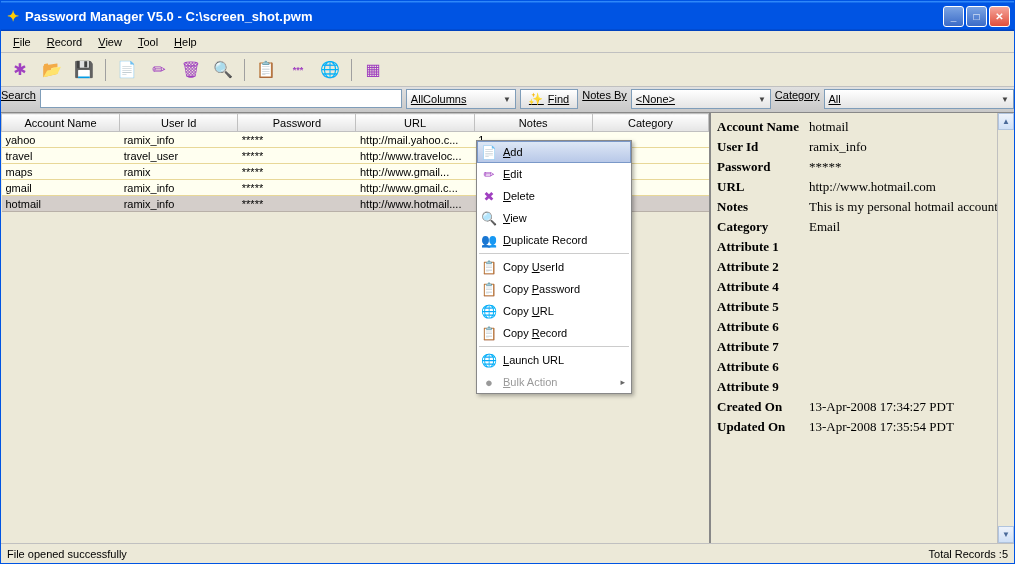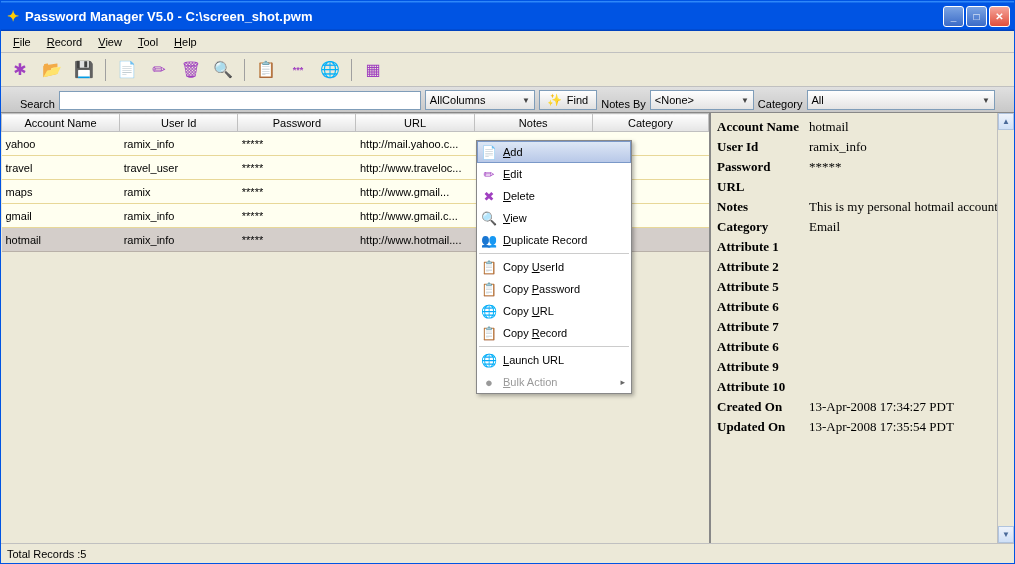--- a/index.html
+++ b/index.html
@@ -15,34 +15,34 @@
 .titlebar .win-btn.close { background: linear-gradient(to bottom, #f5a59b, #e04f3b); }
 
 .menubar { height: 22px; background: #ece9d8; display: flex; align-items: center; padding: 0 4px; border-bottom: 1px solid #c0c0c0; }
 .menubar .menu-item { padding: 2px 8px; cursor: pointer; }
 .menubar .menu-item .ul { text-decoration: underline; }
 
 .toolbar { height: 34px; background: #ece9d8; display: flex; align-items: center; padding: 0 8px; gap: 10px; border-bottom: 1px solid #c0c0c0; }
 .toolbar .tb-btn { width: 22px; height: 22px; display: flex; align-items: center; justify-content: center; cursor: pointer; color: #a040c0; font-size: 16px; }
 .toolbar .tb-sep { width: 1px; height: 22px; background: #a0a0a0; }
 
-.searchbar { height: 26px; background: linear-gradient(to bottom, #e0e0e0, #c8c8c8); display: flex; align-items: flex-end; padding: 2px 19px; gap: 4px; border-bottom: 1px solid #888; }
+.searchbar { height: 26px; background: linear-gradient(to bottom, #e0e0e0, #c8c8c8); display: flex; align-items: flex-start; padding: 2px 0; gap: 4px; border-bottom: 1px solid #888; text-decoration: underline; }
 .searchbar label { font-size: 11px; }
 .searchbar .search-input { flex: 0 0 362px; height: 19px; border: 1px solid #7f9db9; background: white; padding: 0 2px; font-size: 11px; }
 .searchbar .combo { height: 20px; border: 1px solid #7f9db9; background: linear-gradient(to bottom, #fff, #e4e4e4); padding: 0 18px 0 4px; position: relative; font-size: 11px; display: flex; align-items: center; cursor: pointer; }
 .searchbar .combo::after { content: '▼'; position: absolute; right: 4px; font-size: 8px; color: #444; }
 .searchbar .find-btn { height: 20px; padding: 0 8px; border: 1px solid #7f9db9; background: linear-gradient(to bottom, #fff, #e0e0e0); font-size: 11px; display: flex; align-items: center; gap: 4px; cursor: pointer; }
 .searchbar .find-btn .mag { color: #888; font-size: 12px; }
 
 .content { flex: 1; display: flex; overflow: hidden; position: relative; }
 .table-area { flex: 1; overflow: hidden; position: relative; }
 .table-wrap { width: 100%; }
 table.records { width: 100%; border-collapse: collapse; table-layout: fixed; }
 table.records th { background: linear-gradient(to bottom, #fff, #e4e4e4); border: 1px solid #c0c0c0; font-weight: normal; font-size: 11px; padding: 2px 4px; text-align: center; height: 18px; }
-table.records td { border-bottom: 1px solid #e8d898; padding: 1px 4px; font-size: 11px; height: 24px; white-space: nowrap; overflow: hidden; text-overflow: clip; }
+table.records td { border-bottom: 1px solid #e8d898; padding: 1px 4px; font-size: 11px; height: 16px; white-space: nowrap; overflow: hidden; text-overflow: clip; }
 table.records tr.data-row { background: #fffff0; }
 table.records tr.data-row.selected { background: #d4ceca; }
 table.records tr.data-row.selected td { border-bottom: 1px solid #b8b0a8; }
 
 .details-panel { width: 305px; border-left: 2px solid #888; background: #ece9d8; overflow-y: auto; padding: 4px 6px; position: relative; }
 .details-panel .detail-row { display: flex; padding: 2px 0; font-size: 12px; }
 .details-panel .detail-label { width: 92px; font-weight: bold; flex-shrink: 0; font-family: 'Times New Roman', serif; font-size: 13px; }
 .details-panel .detail-value { flex: 1; font-family: 'Times New Roman', serif; font-size: 13px; }
 
 .statusbar { height: 20px; background: #ece9d8; border-top: 1px solid #c0c0c0; display: flex; align-items: center; padding: 0 6px; font-size: 11px; }
@@ -105,21 +105,21 @@
     <label>Search</label>
     <input class="search-input" value="" style="">
     <div class="combo" style="width:110px">
         <span>AllColumns</span>
       </div>
     <div class="find-btn">
         <span class="mag">✨</span>
         <span>Find</span>
       </div>
     <label>Notes By</label>
-    <div class="combo" style="width:104px">
+    <div class="combo" style="width:140px">
         <span>&lt;None&gt;</span>
       </div>
     <label>Category</label>
     <div class="combo" style="flex:1">
         <span>All</span>
       </div>
   </div>
 
   <div class="content">
     <div class="table-area">
@@ -197,78 +197,80 @@
         <div class="detail-row">
           <div class="detail-label">User Id</div>
           <div class="detail-value">ramix_info</div>
         </div>
         <div class="detail-row">
           <div class="detail-label">Password</div>
           <div class="detail-value">*****</div>
         </div>
         <div class="detail-row">
           <div class="detail-label">URL</div>
+          <div class="detail-value">http://www.hotmail.com</div>
         </div>
         <div class="detail-row">
           <div class="detail-label">Notes</div>
           <div class="detail-value">This is my personal hotmail account.</div>
         </div>
         <div class="detail-row">
           <div class="detail-label">Category</div>
           <div class="detail-value">Email</div>
         </div>
         <div class="detail-row">
           <div class="detail-label">Attribute 1</div>
           <div class="detail-value"></div>
         </div>
         <div class="detail-row">
           <div class="detail-label">Attribute 2</div>
           <div class="detail-value"></div>
         </div>
         <div class="detail-row">
+          <div class="detail-label">Attribute 4</div>
+          <div class="detail-value"></div>
+        </div>
+        <div class="detail-row">
           <div class="detail-label">Attribute 5</div>
           <div class="detail-value"></div>
         </div>
         <div class="detail-row">
           <div class="detail-label">Attribute 6</div>
           <div class="detail-value"></div>
         </div>
         <div class="detail-row">
           <div class="detail-label">Attribute 7</div>
           <div class="detail-value"></div>
         </div>
         <div class="detail-row">
           <div class="detail-label">Attribute 6</div>
           <div class="detail-value"></div>
         </div>
         <div class="detail-row">
           <div class="detail-label">Attribute 9</div>
-          <div class="detail-value"></div>
-        </div>
-        <div class="detail-row">
-          <div class="detail-label">Attribute 10</div>
           <div class="detail-value"></div>
         </div>
         <div class="detail-row">
           <div class="detail-label">Created On</div>
           <div class="detail-value">13-Apr-2008 17:34:27 PDT</div>
         </div>
         <div class="detail-row">
           <div class="detail-label">Updated On</div>
           <div class="detail-value">13-Apr-2008 17:35:54 PDT</div>
         </div>
         <div class="scrollbar-v">
         <div class="sb-btn">▲</div>
         <div class="sb-track"></div>
         <div class="sb-btn bottom">▼</div>
       </div>
     </div>
   </div>
 
   <div class="statusbar">
+    <span class="status-left">File opened successfully</span>
     <span>Total Records :5</span>
   </div>
 </div>
 
 <div class="context-menu" id="context-menu">
     <div class="cm-item highlighted">
       <span class="cm-icon" style="color: rgb(160, 64, 192);">📄</span>
       <span class="cm-label"><span class="ul">A</span>dd</span>
     </div>
     <div class="cm-item">

